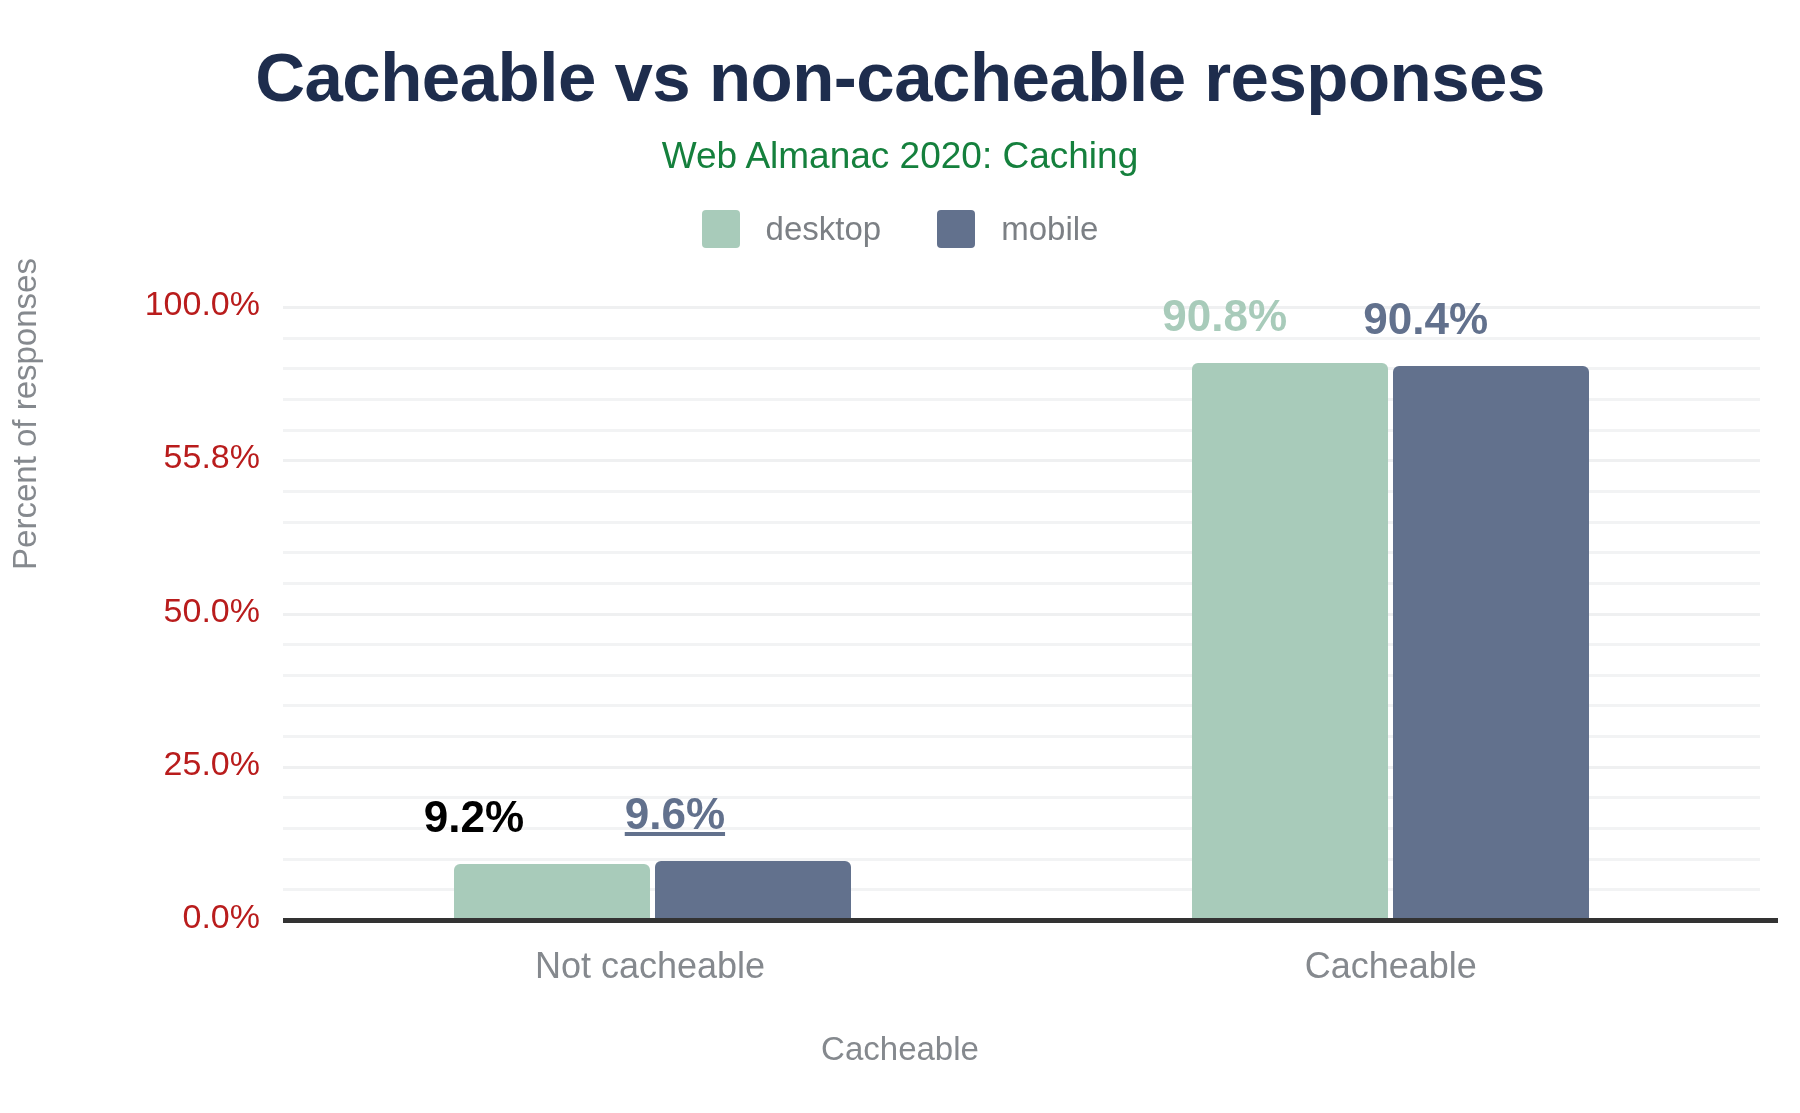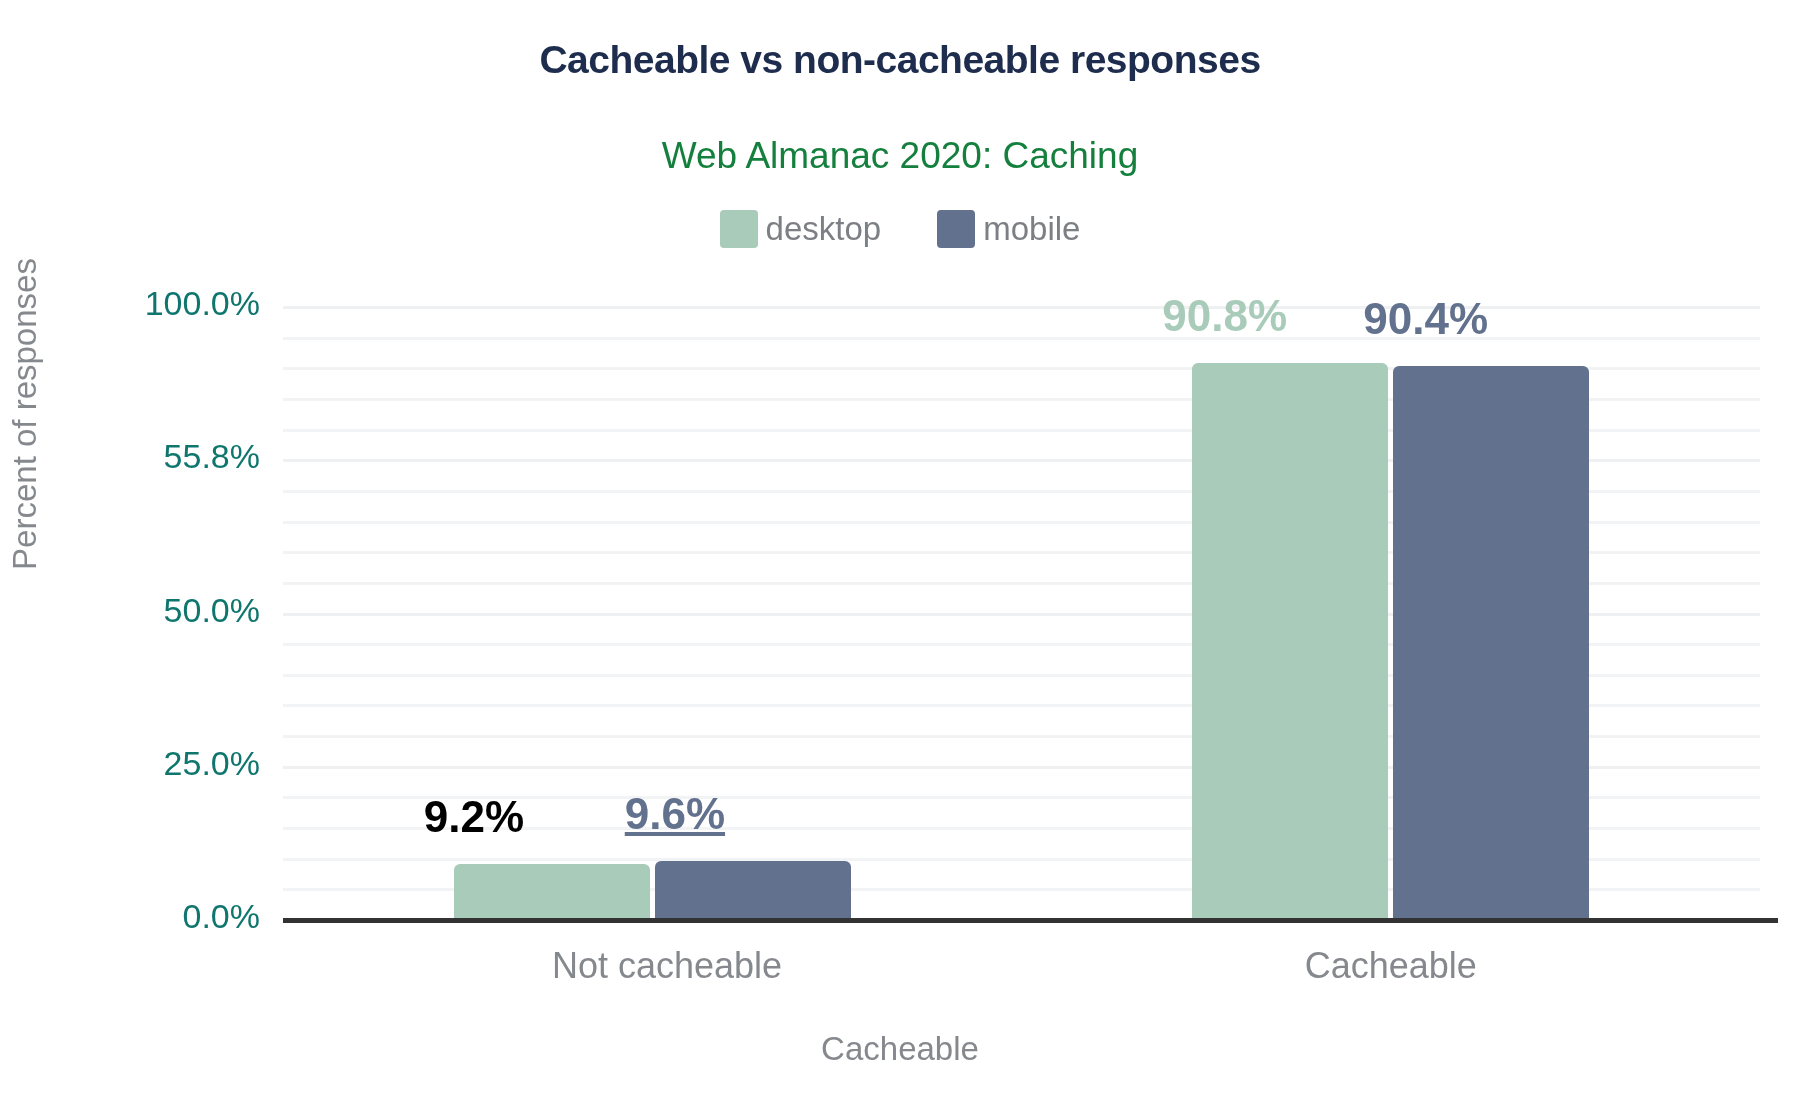--- a/index.html
+++ b/index.html
@@ -20,21 +20,21 @@
     overflow: hidden;
   }
 
   
   .chart-title {
     position: absolute;
     left: 0;
     top: 38px;
     width: 1800px;
     text-align: center;
-    font-size: 39px;
+    font-size: 69px;
     font-weight: bold;
     letter-spacing: -0.5px;
     color: #1e2d4d;
     white-space: nowrap;
   }
   .chart-subtitle {
     position: absolute;
     left: 0;
     top: 135px;
     width: 1800px;
@@ -52,21 +52,21 @@
     top: 210px;
     width: 1800px;
     display: flex;
     justify-content: center;
     align-items: center;
     gap: 56px;
   }
   .legend-item {
     display: flex;
     align-items: flex-start;
-    gap: 8px;
+    gap: 26px;
   }
   .legend-swatch {
     width: 38px;
     height: 38px;
     border-radius: 4px;
     display: block;
   }
   .legend-label {
     font-size: 33px;
     color: #7c8085;
@@ -98,21 +98,21 @@
     top: 918px;
     width: 1495px;
     height: 5px;
     background: #333333;
   }
   .ytick-label {
     position: absolute;
     width: 230px;
     text-align: right;
     font-size: 34px;
-    color: #0f766e;
+    color: #b91c1c;
     white-space: nowrap;
   }
   .y-axis-title {
     position: absolute;
     left: -255px;
     top: 395px;
     width: 560px;
     text-align: center;
     font-size: 33px;
     color: #85898e;
@@ -206,21 +206,21 @@
   <div class="axis-baseline"></div>
 
   <div id="ylabels">
       <div class="ytick-label" style="left: 30px; top: 284px;">100.0%</div>
       <div class="ytick-label" style="left: 30px; top: 437.25px;">55.8%</div>
       <div class="ytick-label" style="left: 30px; top: 590.5px;">50.0%</div>
       <div class="ytick-label" style="left: 30px; top: 743.75px;">25.0%</div>
       <div class="ytick-label" style="left: 30px; top: 897px;">0.0%</div>
     </div>
   <div id="xlabels">
-      <div class="xtick-label" style="left: 367px; width: 600px; text-align: center;">Not cacheable</div>
+      <div class="xtick-label" style="left: 350px; width: 600px; text-align: center;">Not cacheable</div>
       <div class="xtick-label" style="left: 1090.75px; width: 600px;">Cacheable</div>
     </div>
   <div id="barvalues">
       <div class="bar-value" style="left: 423.75px; width: 256px; top: 791.604px; color: #000000;">9.2%</div>
       <div class="bar-value" style="left: 624.75px; width: 256px; top: 789.152px; color: rgb(98, 113, 141); text-decoration: underline;">9.6%</div>
       <div class="bar-value" style="left: 1162.25px; width: 256px; top: 291.396px; color: rgb(168, 203, 186);">90.8%</div>
       <div class="bar-value" style="left: 1363.25px; width: 256px; top: 293.848px; color: rgb(98, 113, 141);">90.4%</div>
     </div>
 
   <div class="x-axis-title">Cacheable</div>

